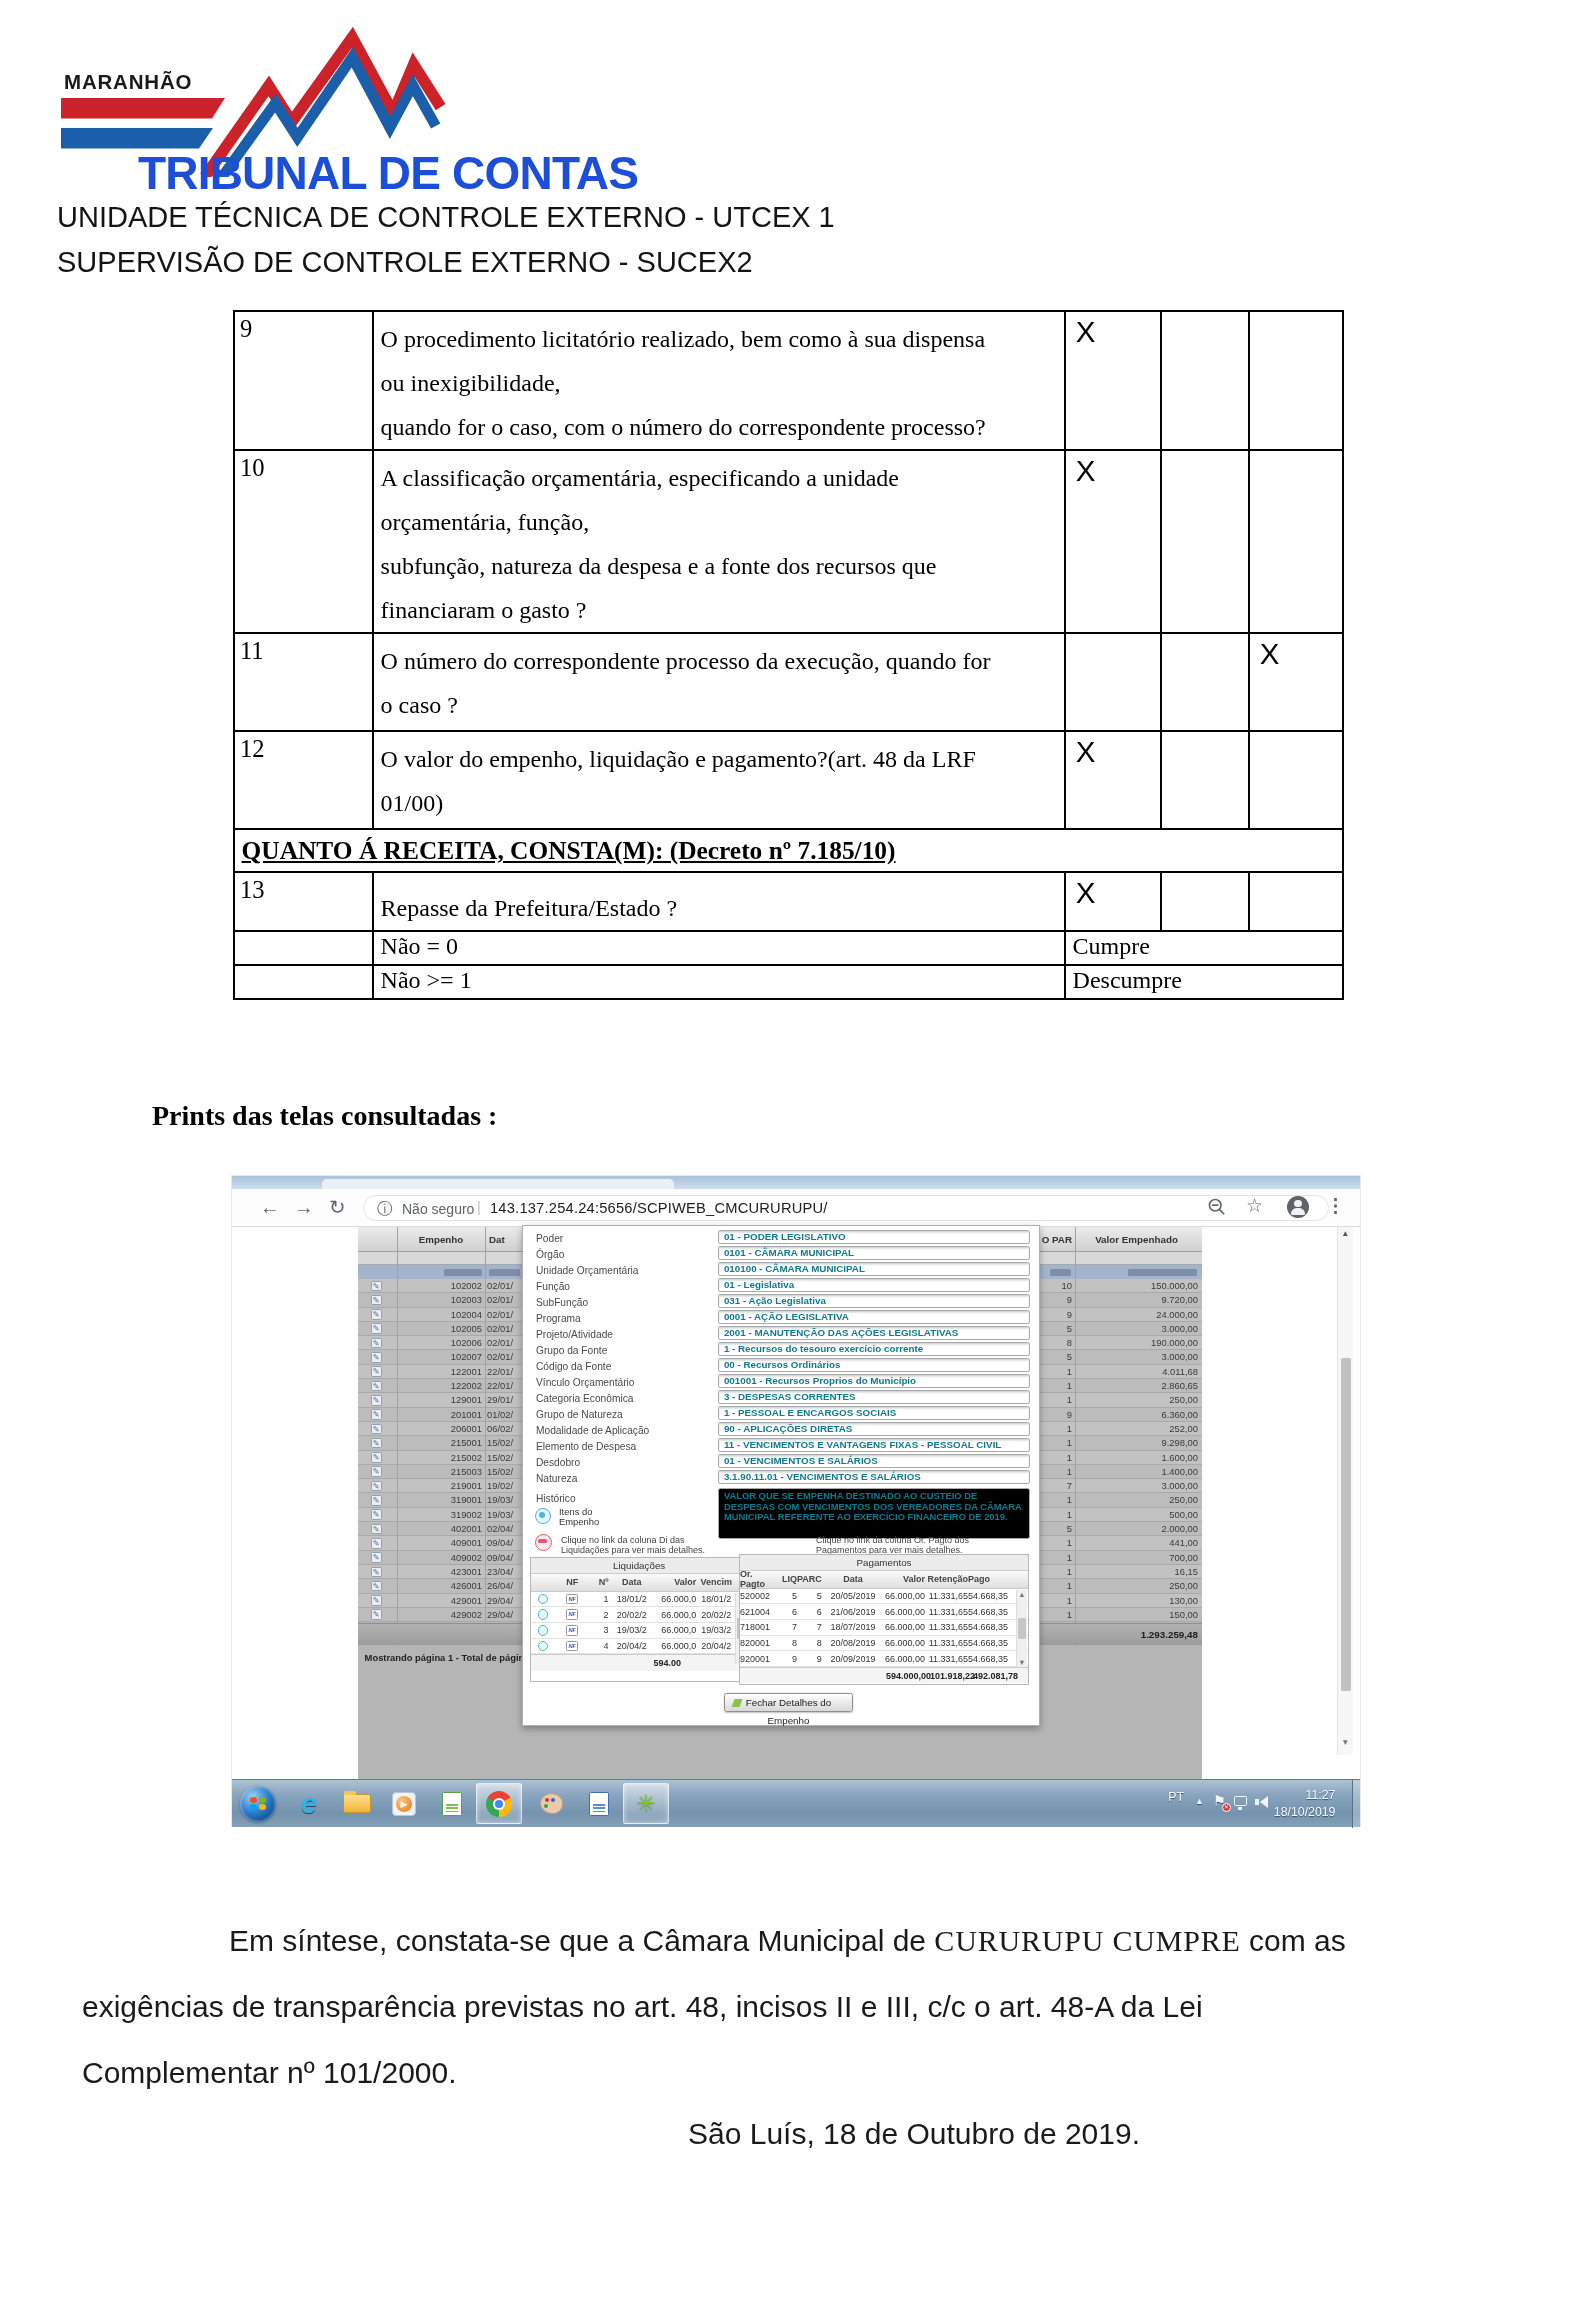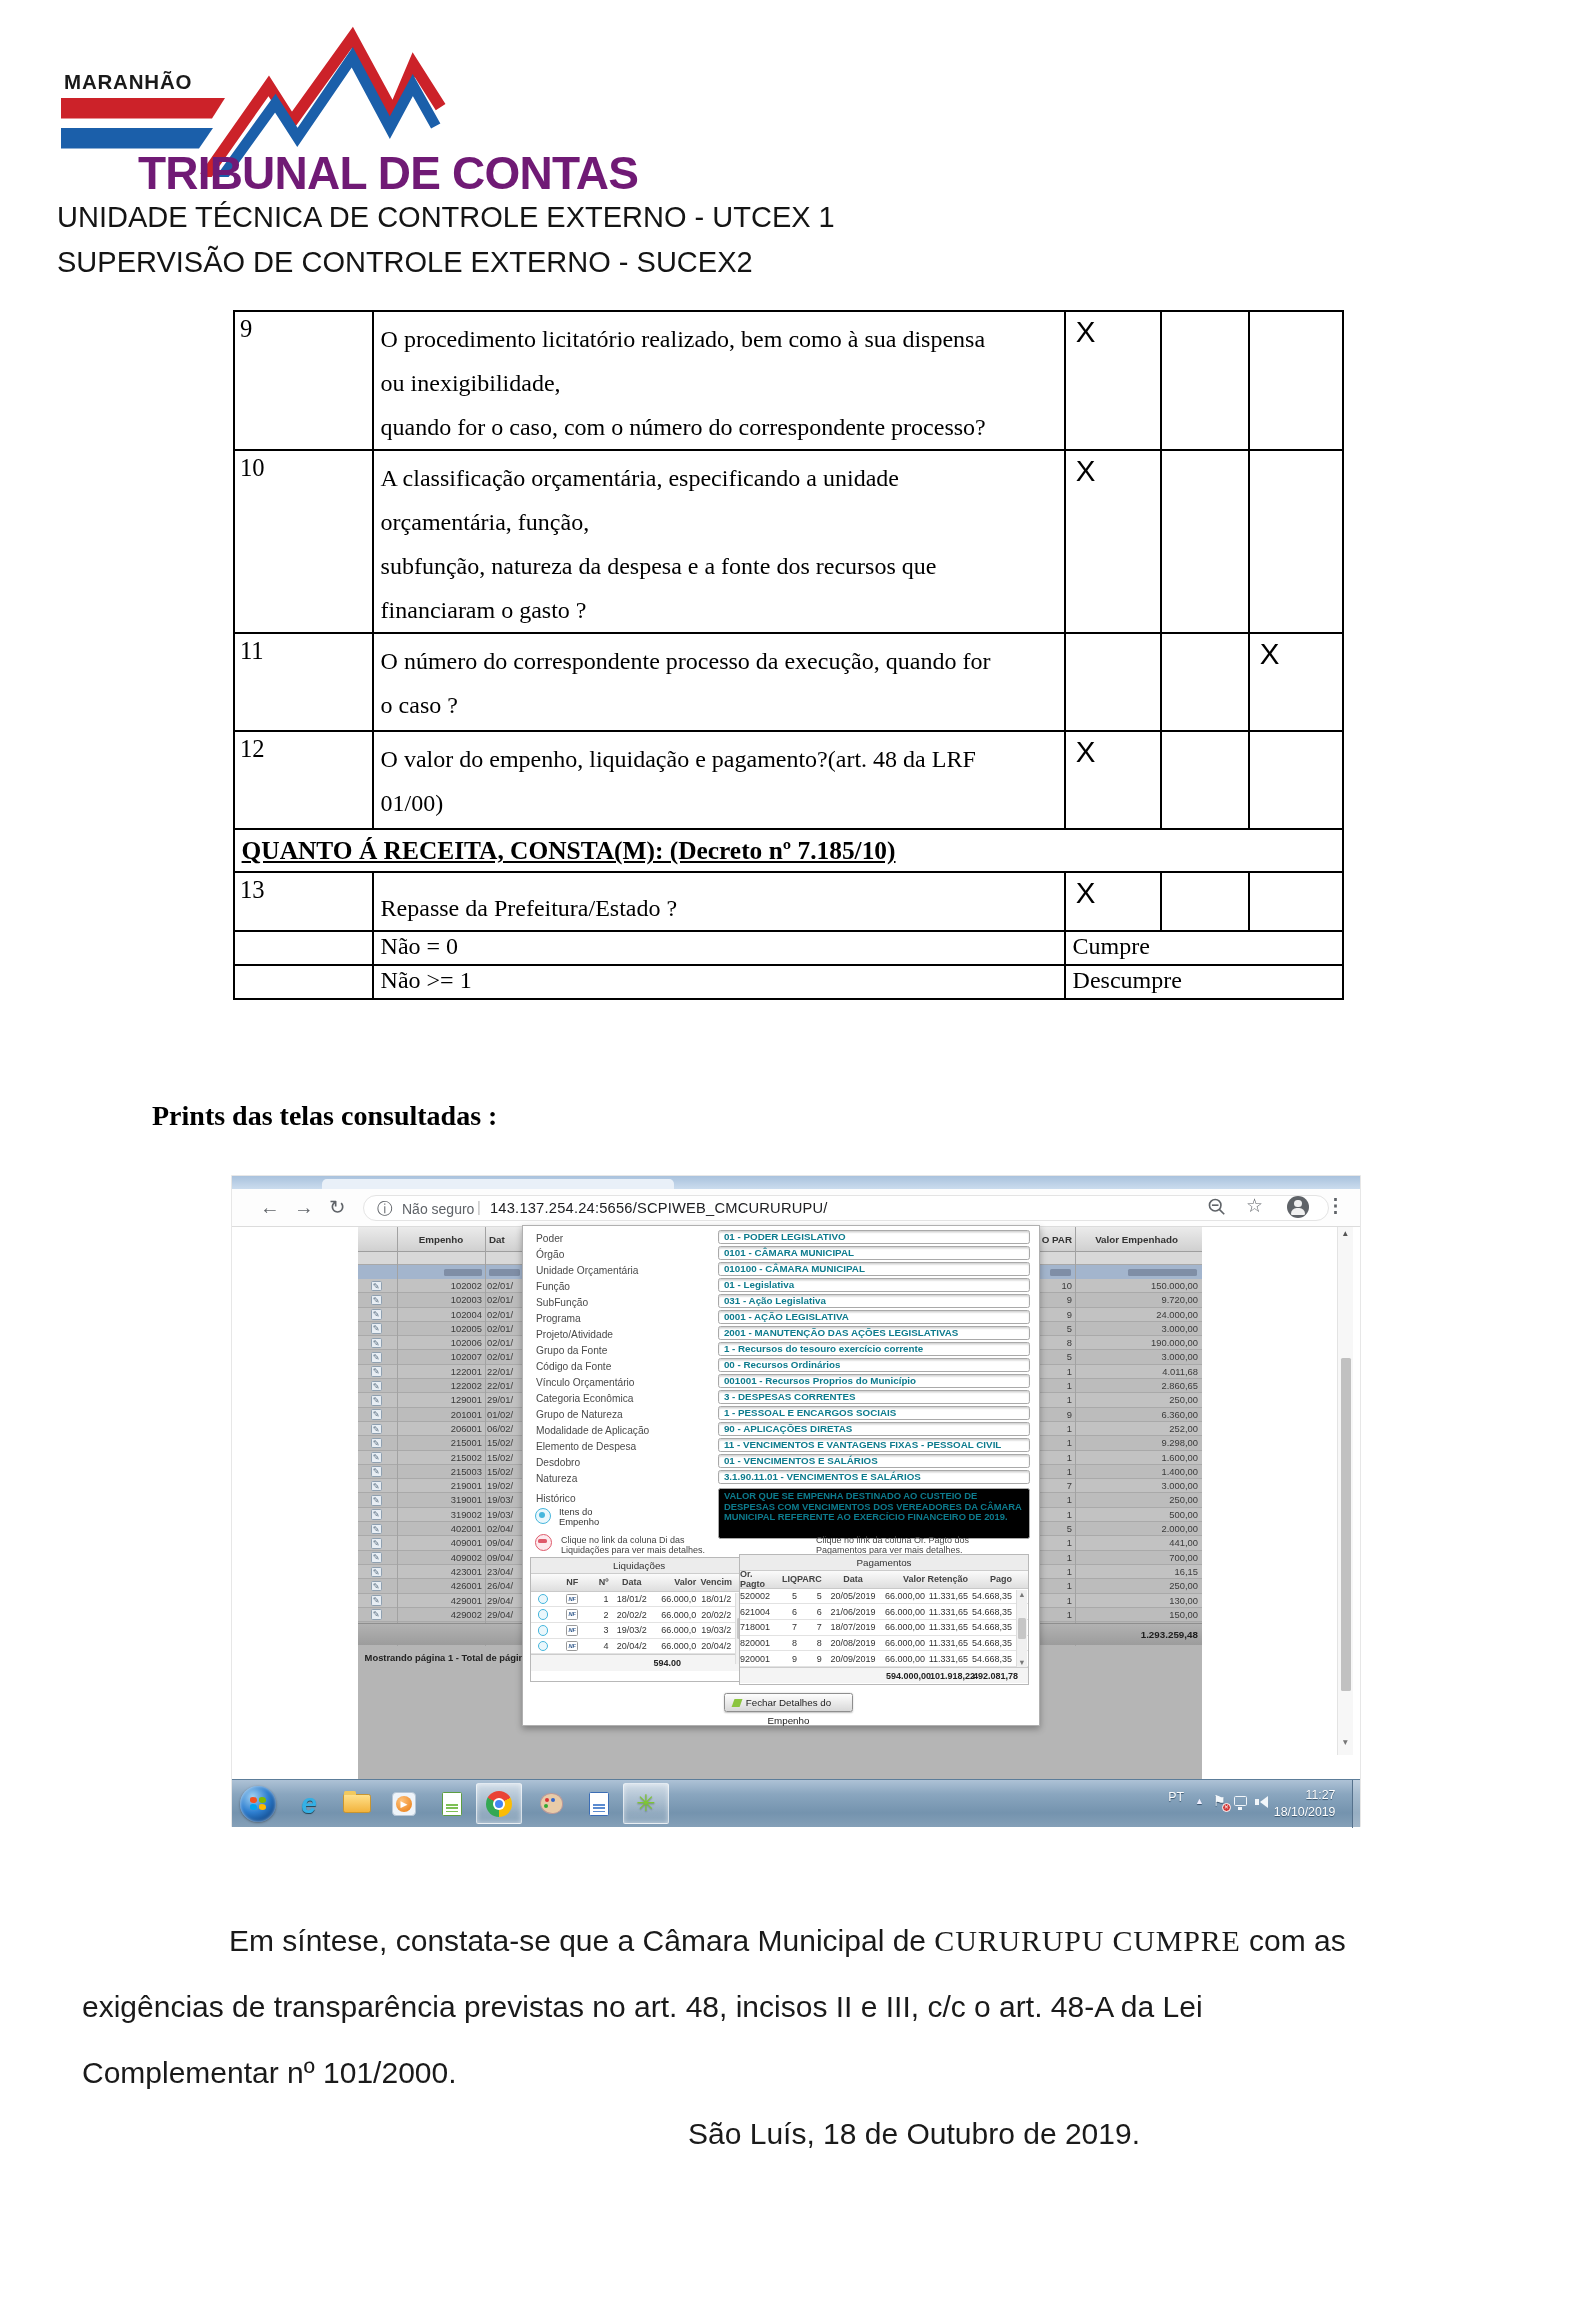--- a/index.html
+++ b/index.html
@@ -7,21 +7,21 @@
 #page{position:relative;width:1577px;height:2319px;background:#fff;overflow:hidden;
   font-family:"Liberation Sans",sans-serif;color:#000}
 .abs{position:absolute}
 
 
 .logo-maranhao{left:64px;top:70px;font-size:20.5px;font-weight:bold;letter-spacing:0.8px;color:#1a1a1a}
 .bar{height:20.5px}
 .bar-red{left:61px;top:98px;width:164px;background:#cc2229;clip-path:polygon(0 0,164px 0,151px 20.5px,0 20.5px)}
 .bar-blue{left:61px;top:128px;width:152px;background:#1b5faa;clip-path:polygon(0 0,152px 0,138px 20.5px,0 20.5px)}
 .logo-zigzag{left:164px;top:20.5px}
-.logo-title{left:138px;top:146px;font-size:46px;font-weight:900;letter-spacing:-0.8px;color:#701a75;white-space:nowrap}
+.logo-title{left:138px;top:146px;font-size:46px;font-weight:900;letter-spacing:-0.8px;color:#1d4ed8;white-space:nowrap}
 .dept{left:57px;font-size:29px;color:#141414;white-space:nowrap}
 .dept1{top:201px}.dept2{top:246px}
 
 
 .chk{left:233px;top:310px;border-collapse:collapse;table-layout:fixed;width:1110px;
   font-family:"Liberation Serif",serif}
 .chk td{border:2.5px solid #000;vertical-align:top;overflow:hidden}
 .c-num{font-size:24.6px;padding:3.3px 4.9px}
 .c-q{padding:4.9px 6.6px 0 6.6px}
 .qline{font-size:24px;line-height:44px;white-space:nowrap}
@@ -119,21 +119,21 @@
 .c-vl{width:43px;text-align:right}
 .c-vc{width:40px;text-align:center}
 .liq-ico{position:static;width:10.6px;height:10.6px;border:1.6px solid #46b6dc;border-radius:50%;background:#eaf7fc}
 .nf-ico{position:static;width:12.3px;height:10.6px;background:#fff;border:0.8px solid #999;border-radius:1.6px;font-size:5.7px;font-weight:bold;color:#335a8c;text-align:center;line-height:9px}
 .p-or{width:39px;text-align:left;padding-right:3.3px}
 .p-lq{width:18px;text-align:right}
 .p-pc{width:28px;text-align:right;padding-right:3.3px}
 .p-dt{width:56px;text-align:center}
 .p-vl{width:44px;text-align:right}
 .p-rt{width:43px;text-align:right}
-.p-pg{width:44px;text-align:right}
+.p-pg{width:44px;text-align:left}
 .scr{position:absolute;right:0.8px;width:11.5px;background:#f0f0f0;border-left:0.8px solid #ddd;display:flex;flex-direction:column;align-items:center;justify-content:space-between;font-size:7.4px;color:#777}
 .liq .scr{top:35px;bottom:17px}
 .pag .scr{top:35px;bottom:17px}
 .scr .thumb{width:8.2px;flex:0 0 21px;background:#c6c6c6;border-radius:1.6px;margin:0.8px 0}
 .close-btn{left:201px;top:467px;width:129px;height:19.7px;border:0.8px solid #8e8e8e;border-radius:2.5px;
   background:linear-gradient(#fefefe,#d8d8d8);font-size:9.8px;color:#222;text-align:center;line-height:18px;box-shadow:0 0.8px 1.6px rgba(0,0,0,.25)}
 .btn-green{left:-10.6px;top:7.4px;width:8.2px;height:8.2px;background:#8bc53f;transform:skewX(-20deg)}
 
 
 .b-scroll{left:1105px;top:0;width:16.4px;height:528px;background:#f7f7f7;border-left:0.8px solid #e3e3e3}

